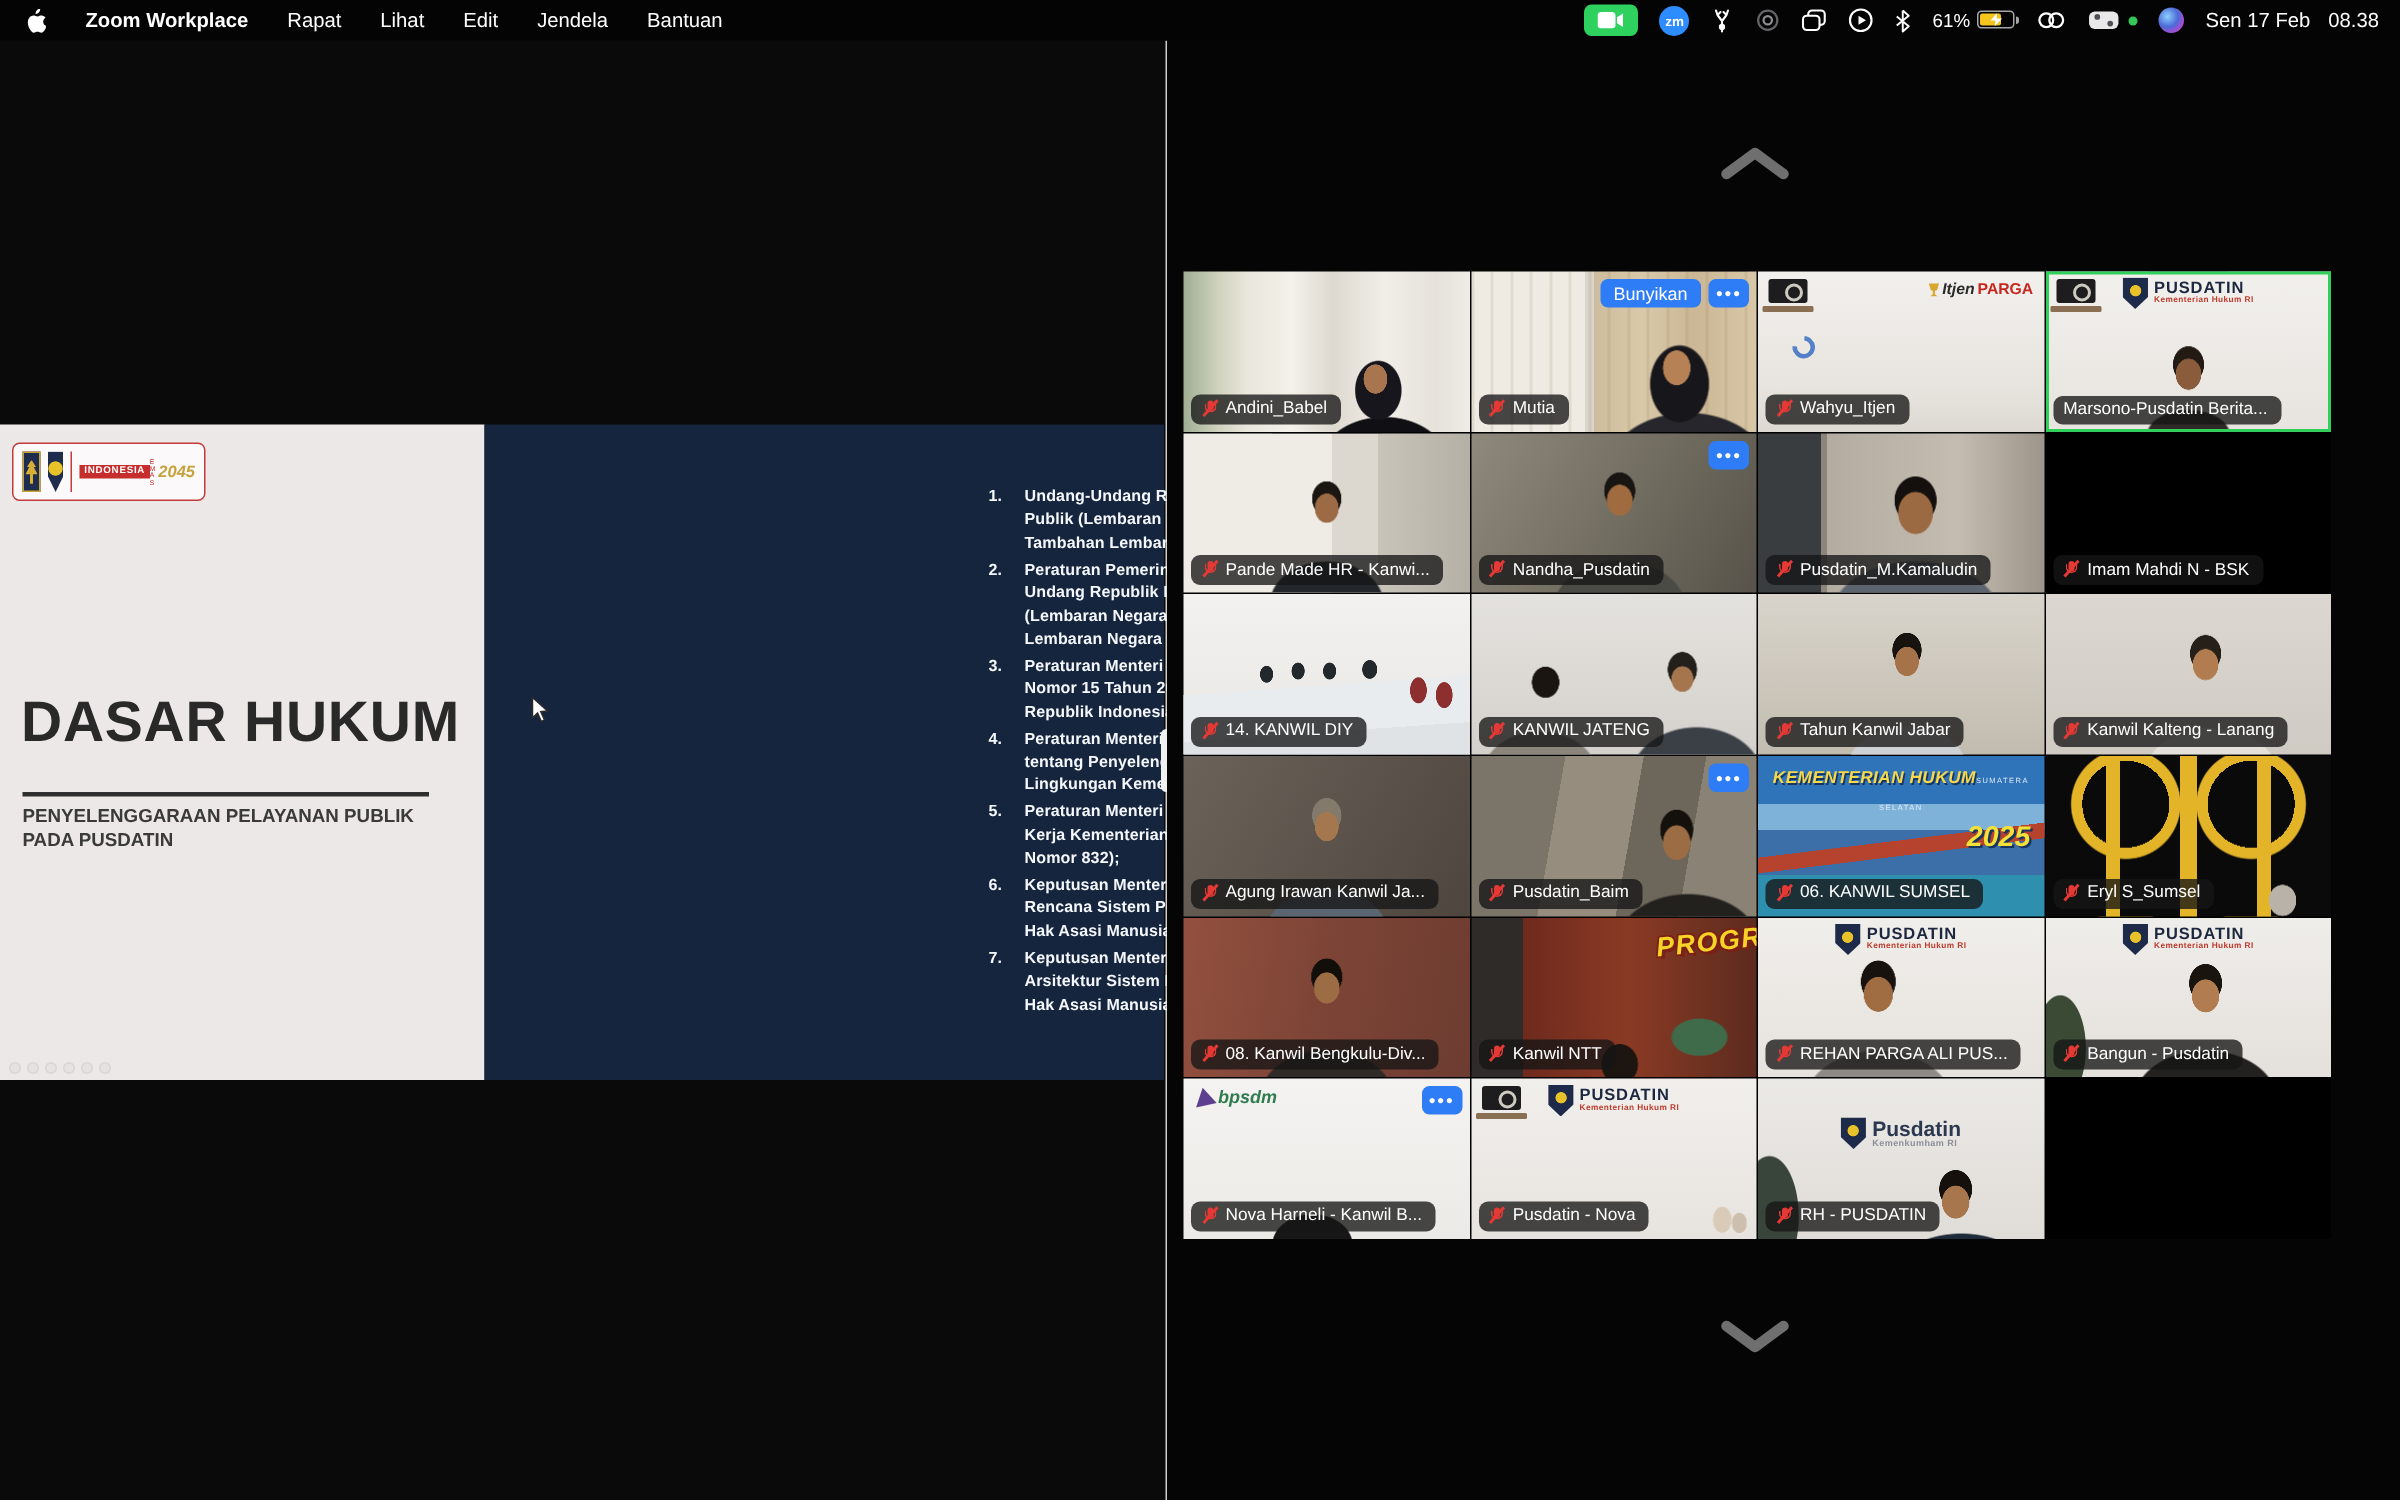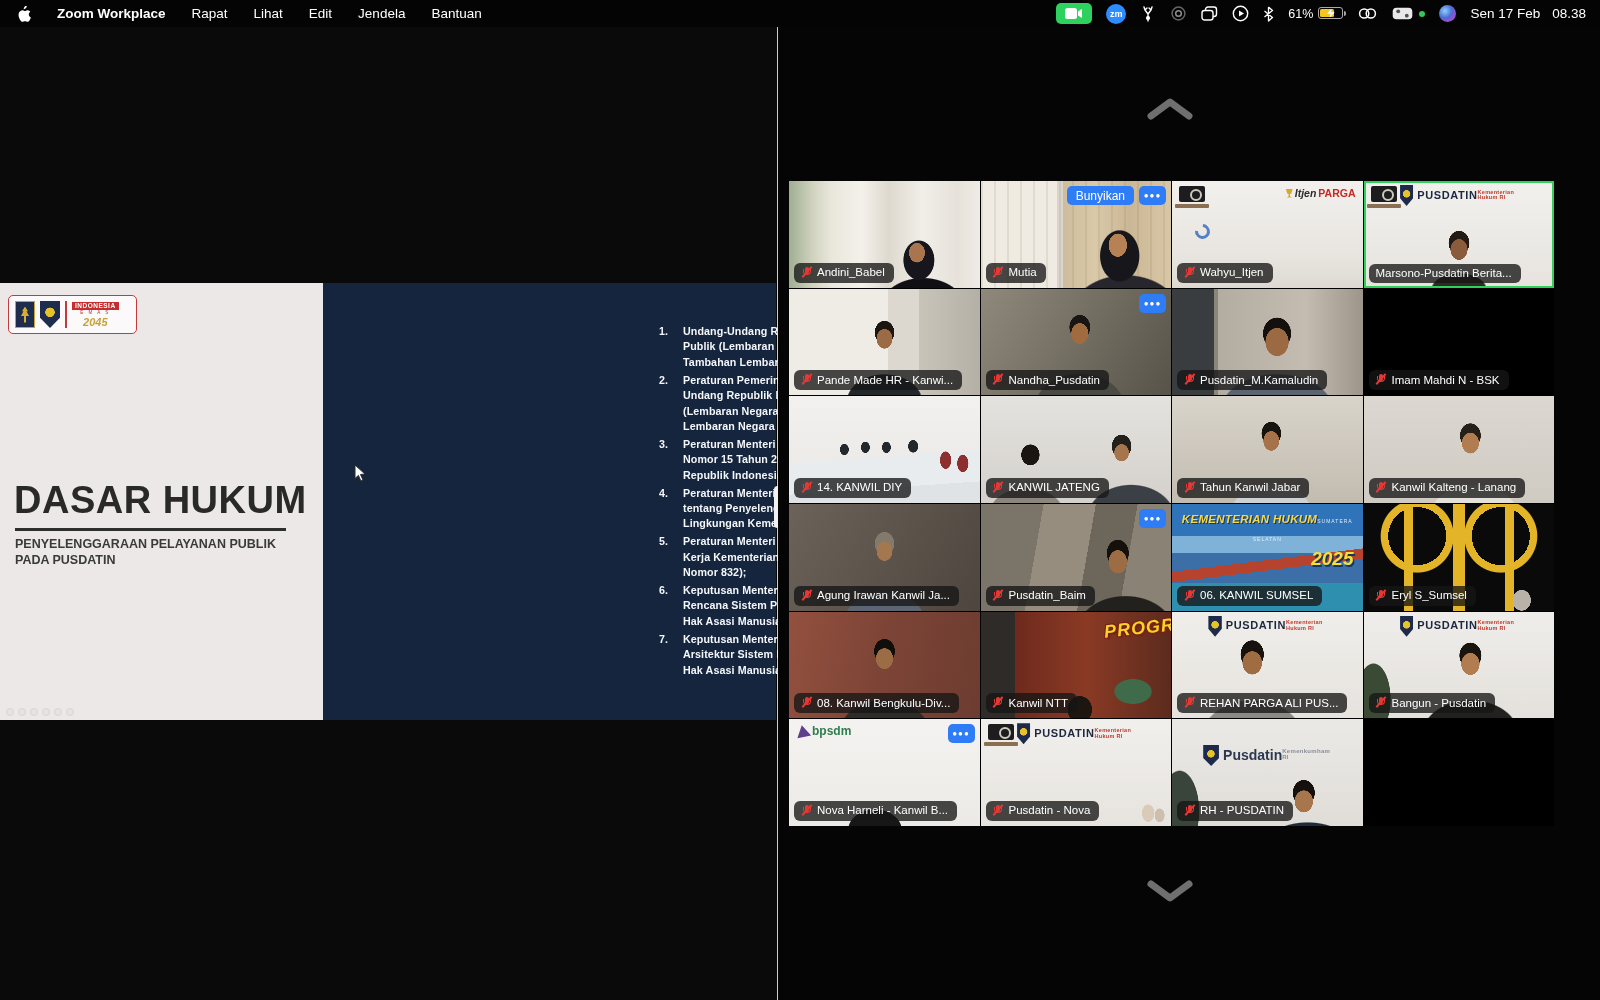--- a/index.html
+++ b/index.html
@@ -35,26 +35,26 @@
   #slide .navy{position:absolute;left:323px;top:0;right:0;height:100%;background:#15253d}
 
   .logo-badge{position:absolute;left:8px;top:12px;width:129px;height:39px;background:#fbf9f9;
     border:1.5px solid #c43b3b;border-radius:5px;display:flex;align-items:center;gap:5px;padding:4px 6px}
   .lg1{width:20px;height:27px;background:#1e2c4e;border:1px solid #c9a43a;display:flex;align-items:center;justify-content:center}
   .lg1 i{display:block;width:10px;height:16px;background:#d9ae35;
     clip-path:polygon(50% 0,80% 30%,65% 30%,90% 60%,60% 60%,60% 100%,40% 100%,40% 60%,10% 60%,35% 30%,20% 30%)}
   .lg2{width:20px;height:27px;background:radial-gradient(circle at 50% 42%,#e8c229 4.5px,#1e2c4e 5px);
     clip-path:polygon(0 0,100% 0,100% 62%,50% 100%,0 62%)}
   .lg-sep{width:2px;height:27px;background:#c43b3b}
-  .lg-indo{display:flex;flex-direction:column;align-items:center;line-height:1}
+  .lg-indo{display:flex;flex-direction:row;align-items:center;line-height:1}
   .ind1{font-size:6.5px;font-weight:bold;color:#fff;background:#c62d2d;padding:1px 3px;letter-spacing:.5px}
   .ind2{font-size:4.5px;color:#c62d2d;letter-spacing:2px;margin-top:1px}
   .ind3{font-size:11px;font-weight:bold;font-style:italic;color:#c7a13b;margin-top:1px}
 
-  .slide-title{position:absolute;left:14px;top:196px;font-size:38px;font-weight:800;color:#292929;letter-spacing:.5px;white-space:nowrap}
+  .slide-title{position:absolute;left:14px;top:178px;font-size:38px;font-weight:800;color:#292929;letter-spacing:.5px;white-space:nowrap}
   .title-rule{position:absolute;left:15px;top:245px;width:271px;height:3px;background:#2e2e2e}
   .slide-sub{position:absolute;left:15px;top:254px;font-size:12.5px;font-weight:bold;color:#3a3a3a;line-height:15.5px}
 
   .law-list{position:absolute;left:336px;top:41px;width:428px;color:#f4f7fb}
   .law-item{display:flex;margin-bottom:2.5px}
   .law-item .num{width:15px;text-align:left;flex:0 0 auto;margin-right:9px;font-size:10.7px;font-weight:bold;line-height:15.4px}
   .law-item .txt{flex:1;font-size:10.7px;font-weight:bold;line-height:15.4px;letter-spacing:.1px}
 
   .page-dots{position:absolute;left:6px;bottom:4px;display:flex;gap:4px;opacity:.35}
   .page-dots i{width:8px;height:8px;border-radius:50%;border:1px solid #b5b0b0;background:#ddd8d8}
@@ -89,39 +89,39 @@
   .badge{position:absolute;z-index:2}
   .pos-tl{top:5px;left:7px}.pos-tr{top:6px;right:7px}.pos-tc{top:4px;left:50%;transform:translateX(-50%)}
   .pos-ml{top:40%;left:12%}.pos-mc{top:24%;left:50%;transform:translateX(-50%)}
   .pos-progr{top:6px;right:-4px}
   .b-camera{width:26px;height:16px;background:#1d1d1f;border-radius:2px}
   .b-camera::before{content:"";position:absolute;right:3px;top:3px;width:8px;height:8px;border:2px solid #cfcabf;border-radius:50%}
   .b-camera::after{content:"";position:absolute;left:-4px;right:-4px;bottom:-6px;height:4px;background:#8a6f52;border-radius:1px}
   .b-pusdatin{display:flex;align-items:center;gap:4px}
   .b-pusdatin .shield{width:17px;height:21px;background:radial-gradient(circle at 50% 42%,#e8c229 3.5px,#1e2a4a 4px);
     clip-path:polygon(0 0,100% 0,100% 62%,50% 100%,0 62%)}
-  .b-pusdatin .col{display:flex;flex-direction:row;line-height:1.05}
+  .b-pusdatin .col{display:flex;flex-direction:column;line-height:1.05}
   .b-pusdatin .t1{font-weight:800;color:#1c2740;font-size:11px;letter-spacing:.6px}
   .b-pusdatin .t2{font-size:5.5px;font-weight:bold;color:#c0392b;letter-spacing:.3px}
   .b-pusdatin.lc .t1{font-size:14px;color:#2b3850;letter-spacing:0;text-transform:none}
   .b-pusdatin.lc .t2{color:#8a8f98;font-size:6px}
   .b-itjen{display:flex;align-items:center;gap:2px;font-weight:bold;font-size:10.5px}
   .b-itjen .cup{width:7px;height:9px;background:#d9a62e;clip-path:polygon(0 0,100% 0,80% 55%,60% 60%,60% 85%,85% 100%,15% 100%,40% 85%,40% 60%,20% 55%)}
   .b-itjen .pre{color:#2b2b2b;font-style:italic}
   .b-itjen .hi{color:#c62820}
   .b-bluemark{width:15px;height:15px;border:3.5px solid #3a6fc4;border-radius:50%;border-top-color:transparent;transform:rotate(-40deg);opacity:.85}
   .b-sumsel{inset:0;text-align:center;padding-top:5px}
   .b-sumsel .s1{color:#f7d84a;font-weight:800;font-style:italic;font-size:11.5px;text-shadow:1px 1px 0 #17355f;letter-spacing:.3px}
   .b-sumsel .s2{color:#dfe9f5;font-size:5px;letter-spacing:1px}
   .b-sumsel .year{position:absolute;right:9px;top:44px;font-size:19px;font-weight:700;font-style:italic;color:#f3e13a;text-shadow:1.5px 1.5px 0 #17355f}
   .b-progr{font-size:18px;font-weight:800;font-style:italic;color:#f5d327;transform:rotate(-6deg);
     text-shadow:2px 2px 0 #7c1f15,-1px -1px 0 #7c1f15,1px -1px 0 #7c1f15,-1px 1px 0 #7c1f15;letter-spacing:1px}
   .b-bpsdm{display:flex;align-items:center;gap:2px}
   .b-bpsdm .tri{width:0;height:0;border-left:7px solid transparent;border-right:7px solid transparent;border-bottom:12px solid #5e3f8f;transform:rotate(-12deg)}
-  .b-bpsdm .t{color:#2f7d4f;font-weight:bold;font-size:12px}
+  .b-bpsdm .t{color:#2f7d4f;font-weight:bold;font-style:italic;font-size:12px}
 
   
   .sc-black{background:#000}
   .sc-andini{background:
     radial-gradient(13px 16px at 67% 67%,#a8754f 60%,transparent 62%),
     radial-gradient(26px 33px at 68% 74%,#16161c 58%,transparent 61%),
     radial-gradient(72px 55px at 70% 122%,#101014 60%,transparent 62%),
     linear-gradient(90deg,#9fae93 0,#cfd2bd 12%,#e9e6dc 22%,#f4f1ea 38%,#ded9cf 52%,#f1eee8 70%,#e6e2da 88%,#efece5 100%)}
   .sc-mutia{background:
     radial-gradient(15px 19px at 72% 60%,#b58155 60%,transparent 62%),

